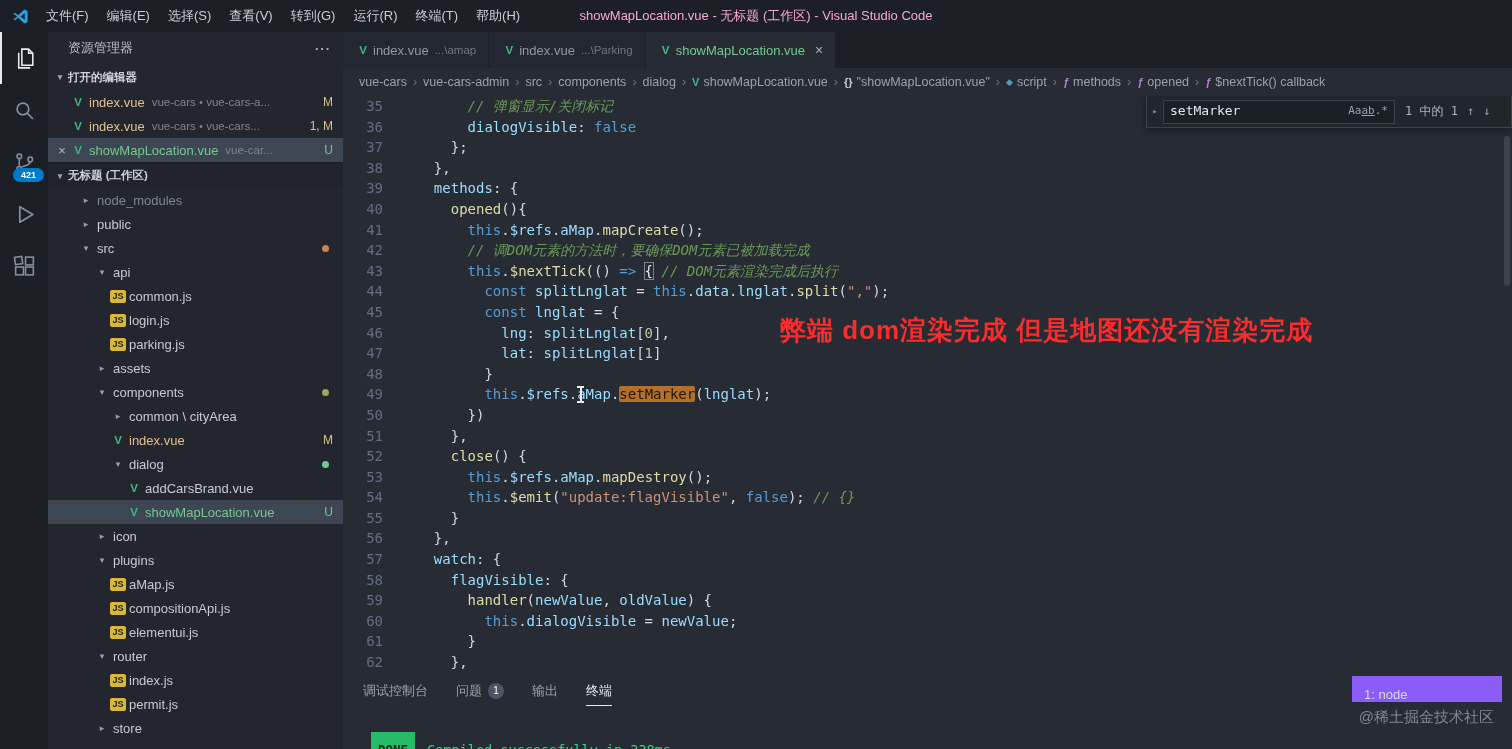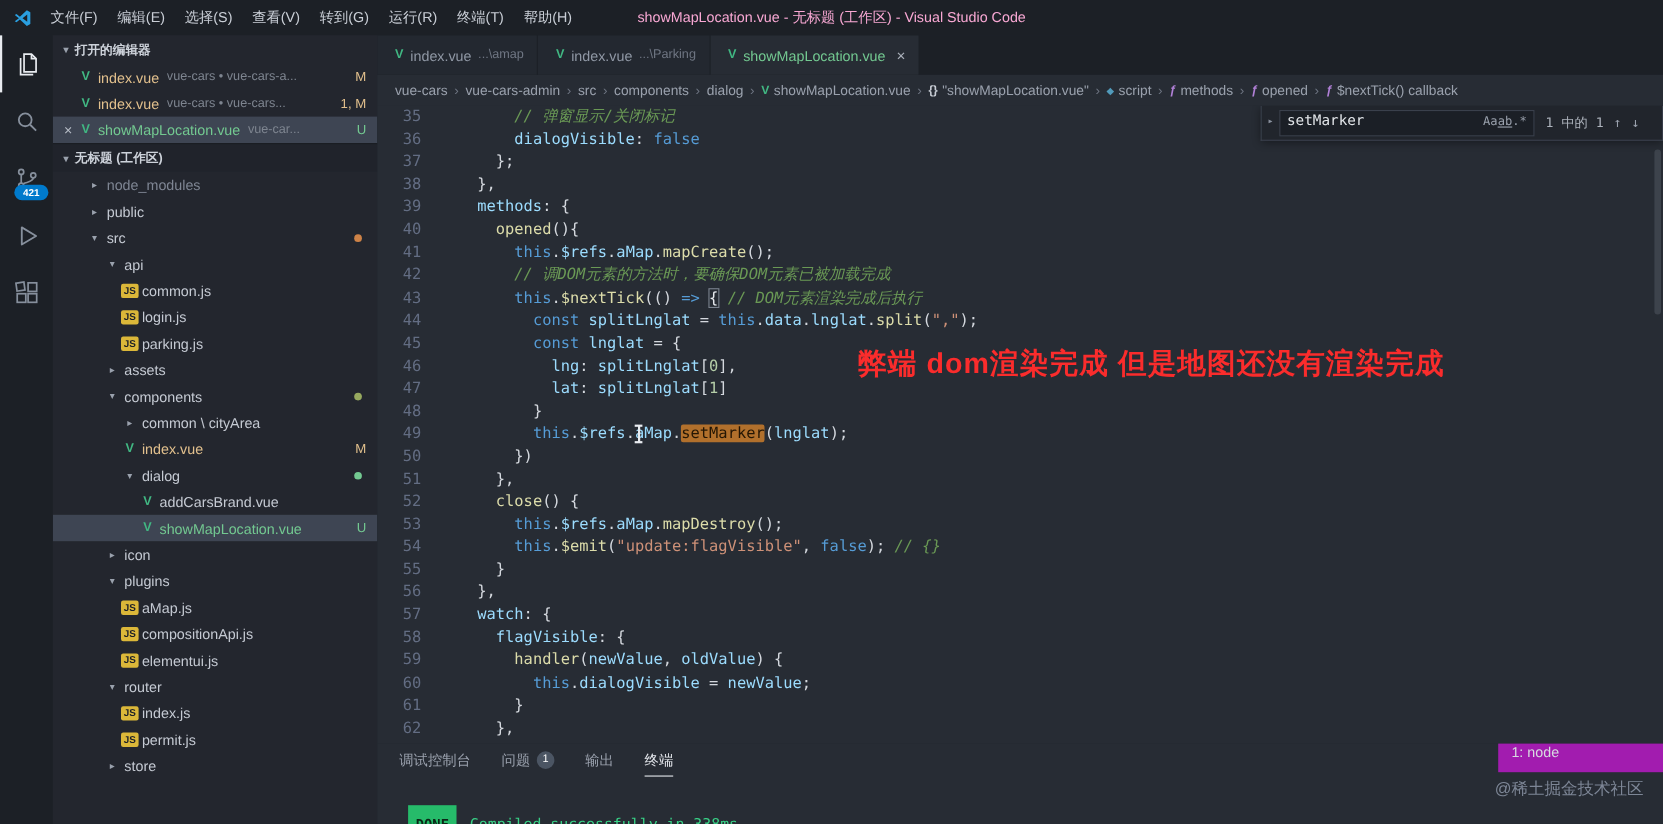--- a/index.html
+++ b/index.html
@@ -99,22 +99,22 @@
   .ibeam::before{content:"";position:absolute;left:4px;top:1px;bottom:1px;width:1.5px;background:#e9ecf0}
   .ibeam::after{content:"";position:absolute;left:1px;right:1px;top:0;height:1.5px;background:#e9ecf0;box-shadow:0 15px 0 #e9ecf0}
 
   
   .panel{position:absolute;left:343px;top:676px;right:0;bottom:0;background:#272c34;z-index:11}
   .panel-tabs{display:flex;align-items:center;height:30px;padding-left:20px;font-size:13px;color:#9aa1ad}
   .panel-tab{display:flex;align-items:center;gap:6px;height:30px;line-height:30px;margin-right:28px}
   .panel-tab.active{color:#e6e9ee;border-bottom:1px solid #e6e9ee}
   .ptab-badge{background:#4b5563;color:#fff;border-radius:50%;width:16px;height:16px;font-size:10px;
               display:inline-flex;align-items:center;justify-content:center}
-  .term-select{position:absolute;right:0;top:0;width:150px;height:26px;background:#a21caf;
-               display:flex;align-items:flex-start;padding-left:12px;font-size:13px;color:#d7dbe0}
+  .term-select{position:absolute;right:10px;top:0;width:150px;height:26px;background:#8b5cf6;
+               display:flex;align-items:flex-end;padding-left:12px;font-size:13px;color:#d7dbe0}
   .term-line{position:absolute;left:28px;top:56px;display:flex;align-items:center;gap:12px;
              font-family:"DejaVu Sans Mono",monospace;font-size:13.5px}
   .done-badge{background:var(--done-green,#26bb6a);color:#0c2616;font-weight:bold;padding:10px 7px;font-size:12.5px}
   .term-msg{color:var(--terminal-green,#38d186)}
   .watermark{position:absolute;right:18px;top:32px;font-size:15px;color:#7d8696}
 </style>
 </head>
 <body>
 
 <div id="app">
@@ -162,20 +162,24 @@
       <svg width="25" height="25" viewBox="0 0 24 24" fill="none" stroke="currentColor" stroke-width="1.5">
           <rect x="3.5" y="12.5" width="7.5" height="7.5"></rect>
           <rect x="13" y="12.5" width="7.5" height="7.5"></rect>
           <rect x="13" y="3" width="7.5" height="7.5"></rect>
           <rect x="2.8" y="2.8" width="7" height="7" transform="rotate(-8 6 6)"></rect>
         </svg>
     </div>
   </div>
 
   <div class="sidebar">
+    <div class="sb-title">
+      <span>资源管理器</span>
+      <span class="sb-dots">···</span>
+    </div>
     <div class="sec-head">
       <span class="sec-chev">▾</span>
       <span>打开的编辑器</span>
     </div>
     <div>
         <div class="oe-row">
           <span class="oe-close"></span>
           <span class="vue-ico">V</span>
           <span class="oe-name st-M">index.vue</span>
           <span class="oe-desc">vue-cars • vue-cars-a...</span>

